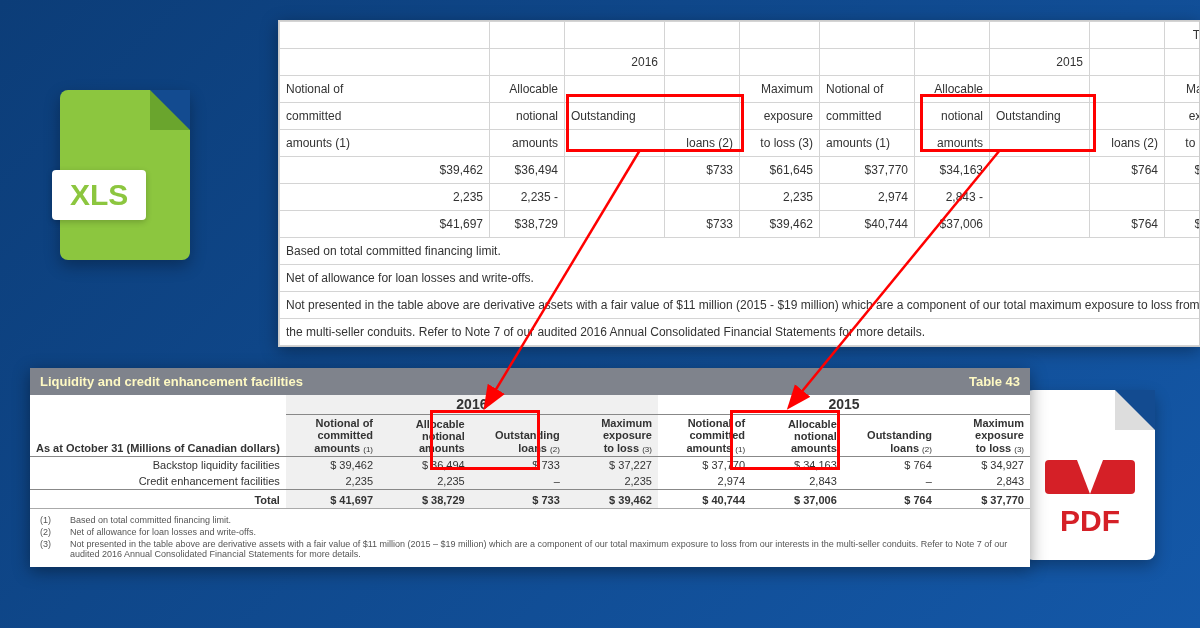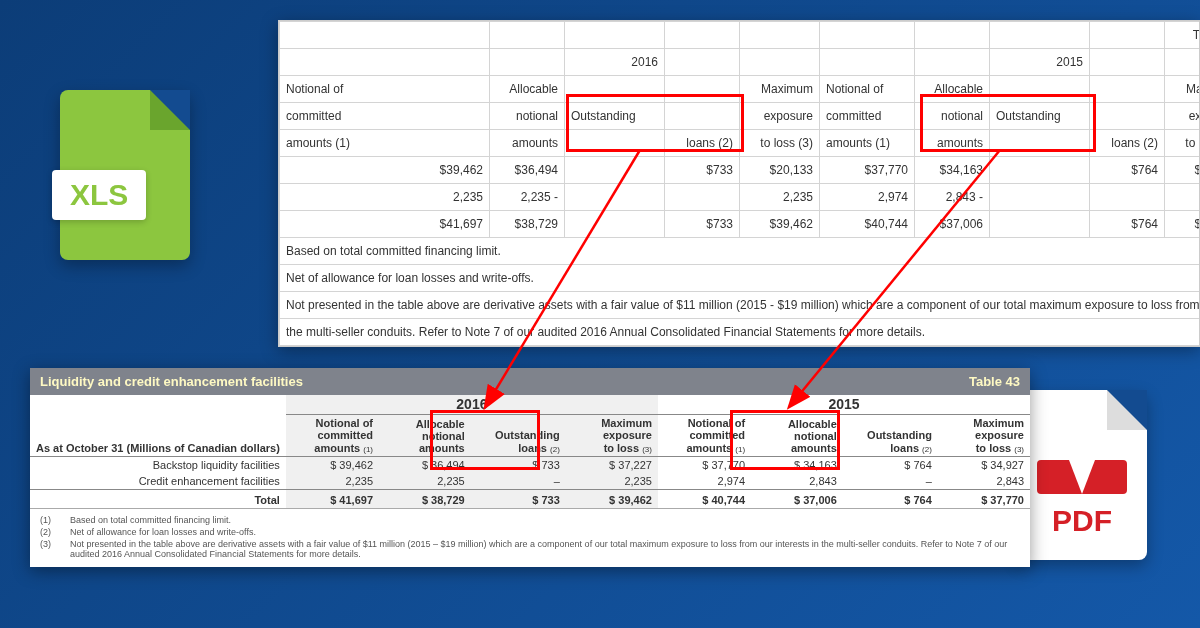--- a/index.html
+++ b/index.html
@@ -42,21 +42,21 @@
     font-weight: 900;
     font-size: 30px;
     padding: 8px 18px;
     border-radius: 4px;
     box-shadow: 0 2px 6px rgba(0,0,0,.2);
   }
 
   
   .pdf-icon {
     position: absolute;
-    right: 28px;
+    right: 20px;
     top: 390px;
     width: 155px;
     height: 170px;
     border-radius: 8px;
   }
   .pdf-body {
     width: 130px; height: 170px;
     background: #fff;
     border-radius: 8px;
     position: relative;
@@ -275,21 +275,21 @@
       <td></td>
       <td class="r">loans (2)</td>
       <td class="r">to loss (3)</td>
     </tr>
 
     <tr>
       <td class="r">$39,462</td>
       <td class="r">$36,494</td>
       <td></td>
       <td class="r">$733</td>
-      <td class="r">$20,133</td>
+      <td class="r">$61,645</td>
       <td class="r">$37,770</td>
       <td class="r">$34,163</td>
       <td></td>
       <td class="r">$764</td>
       <td class="r">$34,927</td>
     </tr>
     <tr>
       <td class="r">2,235</td>
       <td class="r">2,235 -</td>
       <td></td>

